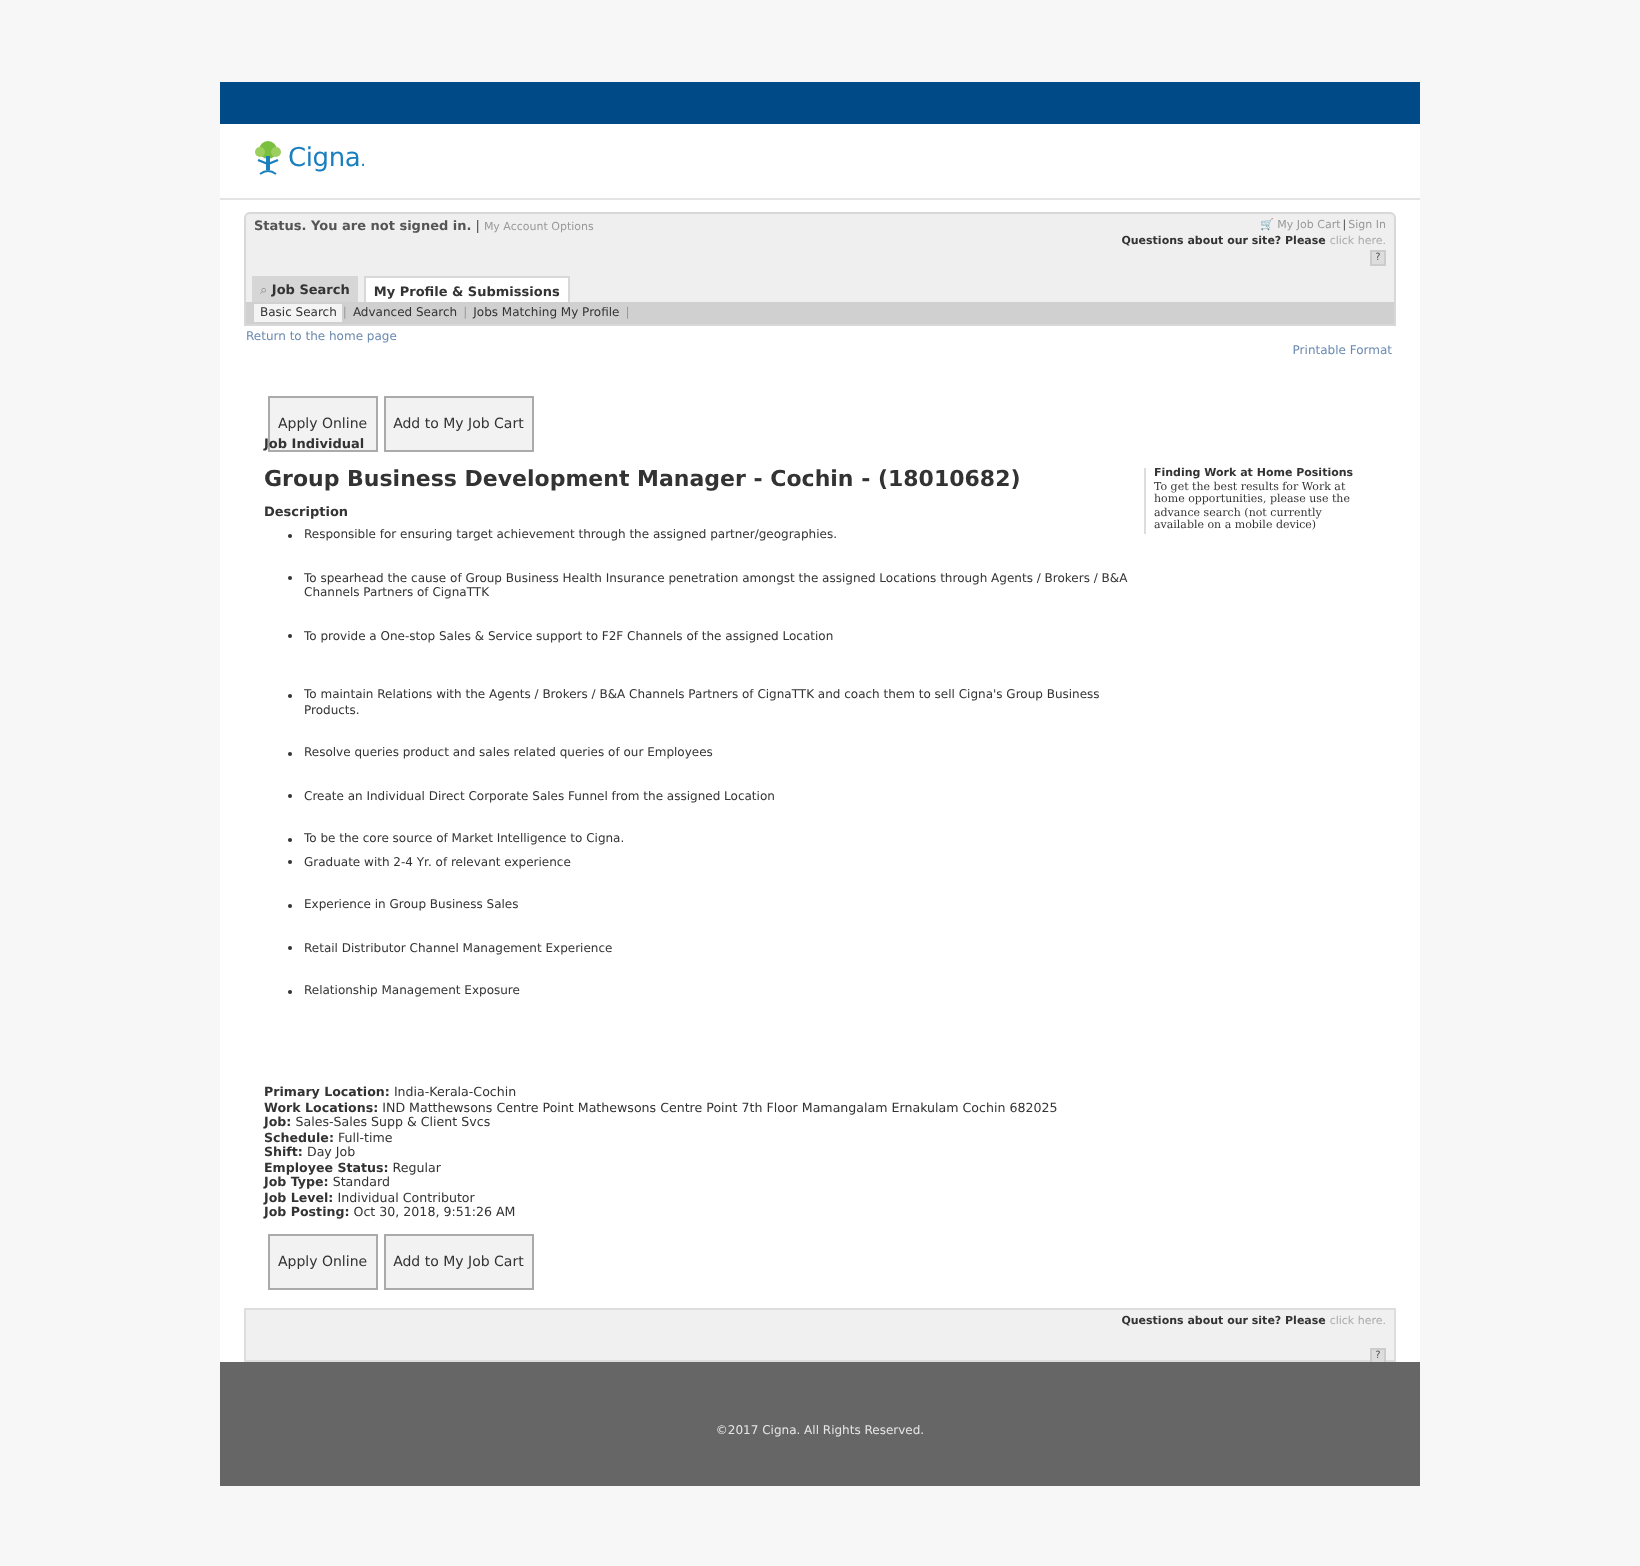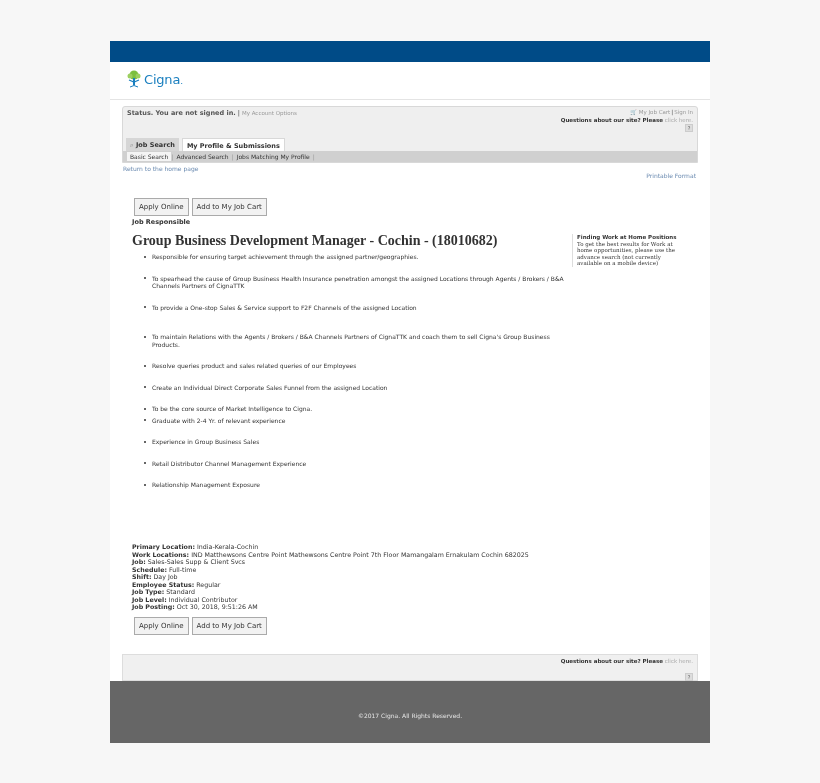--- a/index.html
+++ b/index.html
@@ -27,25 +27,25 @@
   .tab.inactive { background: #fff; border: 1px solid #d8d8d8; border-bottom: none; }
   .subnav { position: absolute; left: 0; top: 44px; width: 574px; height: 11px; background: #d0d0d0; display: flex; align-items: center; padding-left: 4px; font-size: 6px; color: #333; }
   .subnav .item { padding: 0 3px; }
   .subnav .item.sel { background: #f4f4f4; height: 9px; line-height: 9px; }
   .subnav .bar { color: #999; }
 
   .home-link { position: absolute; left: 13px; top: 124px; font-size: 6px; color: #6a8ab0; }
   .printable { position: absolute; right: 14px; top: 131px; font-size: 6px; color: #6a8ab0; }
 
   .btn-row { position: absolute; left: 24px; display: flex; gap: 3px; }
-  .btn { font-size: 7px; padding: 2px 4px; background: #f2f2f2; border: 1px solid #aaa; color: #333; font-family: "DejaVu Sans", sans-serif; height: 18px; line-height: 7px; }
+  .btn { font-size: 7px; padding: 2px 4px; background: #f2f2f2; border: 1px solid #aaa; color: #333; font-family: "DejaVu Sans", sans-serif; height: 28px; line-height: 7px; }
 
   .main { position: absolute; left: 22px; top: 177px; width: 440px; }
   .label-b { font-size: 6.5px; font-weight: bold; color: #333; }
-  .job-title { font-size: 14px; font-weight: bold; color: #333; margin-top: 7px; font-family: Liberation Serif, serif; }
+  .job-title { font-size: 11px; font-weight: bold; color: #333; margin-top: 7px; }
   .section { margin-top: 6px; }
   ul.bullets { list-style: none; margin-left: 16px; margin-top: 4px; }
   ul.bullets li { font-size: 6px; color: #333; position: relative; padding-left: 4px; line-height: 7.5px; }
   ul.bullets li::before { content: ""; position: absolute; left: -4px; top: 2.5px; width: 2px; height: 2px; background: #333; border-radius: 50%; }
 
   .sidebar { position: absolute; left: 462px; top: 193px; width: 110px; border-left: 1px solid #ddd; padding-left: 4px; }
   .sidebar .sb-title { font-size: 5.5px; font-weight: bold; color: #333; line-height: 6.5px; }
   .sidebar .sb-text { font-size: 5.5px; color: #333; font-family: "DejaVu Serif", serif; line-height: 6.5px; }
 
   .details { position: absolute; left: 22px; top: 502px; font-size: 6.3px; line-height: 7.5px; color: #333; }
@@ -108,22 +108,23 @@
 
   <div class="home-link">Return to the home page</div>
   <div class="printable">Printable Format</div>
 
   <div class="btn-row" style="top:157px;">
     <button class="btn">Apply Online</button>
     <button class="btn">Add to My Job Cart</button>
   </div>
 
   <div class="main">
-    <div class="label-b">Job Responsible</div>
+    <div class="label-b">Job Individual</div>
     <div class="job-title">Group Business Development Manager - Cochin - (18010682)</div>
+    <div class="label-b section">Description</div>
     <ul class="bullets">
       <li style="margin-bottom:14px;">Responsible for ensuring target achievement through the assigned partner/geographies.</li>
       <li style="margin-bottom:14px;">To spearhead the cause of Group Business Health Insurance penetration amongst the assigned Locations through  Agents / Brokers / B&amp;A Channels Partners  of CignaTTK</li>
       <li style="margin-bottom:22px;">To provide a One-stop Sales &amp; Service support to F2F Channels of the assigned Location</li>
       <li style="margin-bottom:14px;">To maintain Relations with the Agents / Brokers / B&amp;A Channels Partners of CignaTTK and coach them to sell Cigna's Group Business Products.</li>
       <li style="margin-bottom:14px;">Resolve queries product and sales related queries of our Employees</li>
       <li style="margin-bottom:14px;">Create an Individual Direct Corporate Sales Funnel from the assigned Location</li>
       <li>To be the core source of Market Intelligence to Cigna.</li>
     </ul>
     <ul class="bullets">

